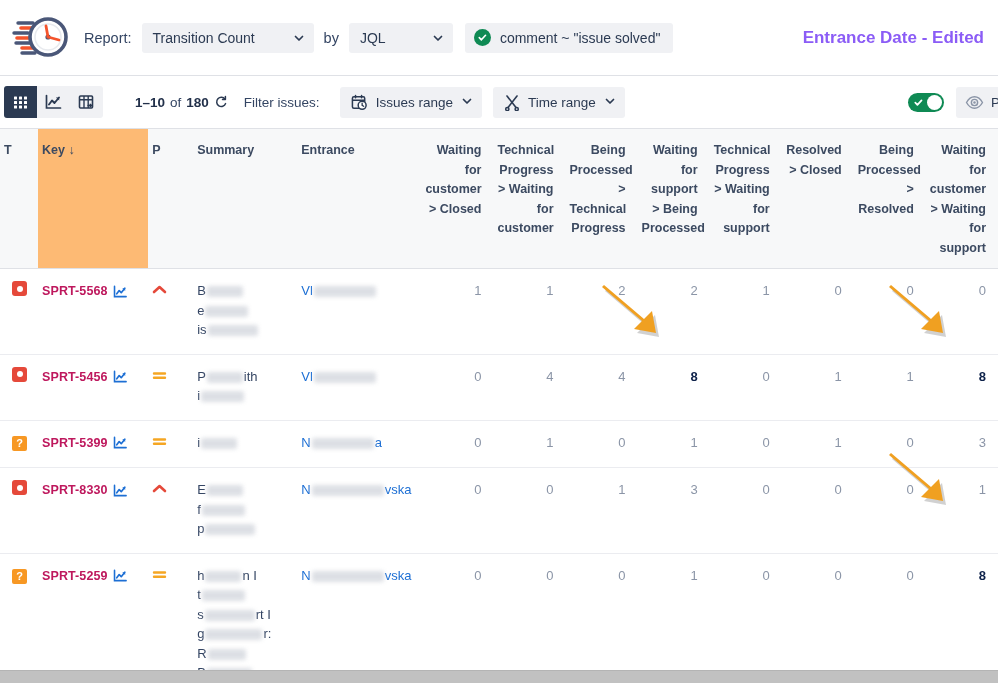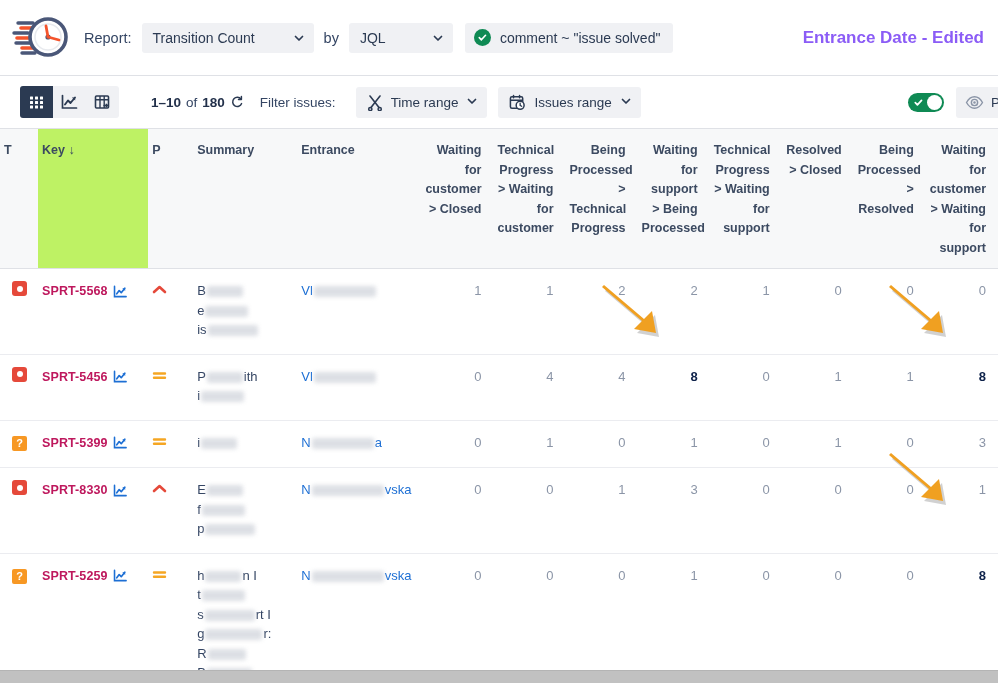--- a/index.html
+++ b/index.html
@@ -74,21 +74,21 @@
     font-weight: bold;
     color: #8b5cf6;
     white-space: nowrap;
   }
 
   
   .toolbar {
     height: 53px;
     display: flex;
     align-items: center;
-    padding: 0 6px 0 20px;
+    padding: 0 6px 0 4px;
     border-bottom: 1px solid #dfe1e6;
     background: #fff;
   }
   .view-group {
     display: flex;
     border-radius: 3px;
     overflow: hidden;
     background: #f0f1f4;
     flex: 0 0 auto;
   }
@@ -180,21 +180,21 @@
     font-size: 12.5px;
     font-weight: bold;
     color: #3c4a61;
     text-align: left;
     vertical-align: top;
     padding: 12px 4px 10px 4px;
     border-bottom: 1px solid #dfe1e6;
     height: 130px;
     line-height: 19.5px;
   }
-  thead th.keycol { background: #bef264; }
+  thead th.keycol { background: #fdba74; }
   thead th.num { text-align: right; padding-right: 12px; }
 
   td {
     font-size: 13px;
     vertical-align: top;
     padding: 12px 4px 14px 4px;
     border-bottom: 1px solid #ebecf0;
     line-height: 19.5px;
   }
   td.num {
@@ -346,45 +346,45 @@
         <path d="M11.4 1.6 L11.4 4.6 L8.5 4.6" stroke="#2b3a52" stroke-width="1.5" fill="none" stroke-linecap="round" stroke-linejoin="round"></path>
       </svg>
     </span>
   </div>
 
   <span class="filter-label">Filter issues:</span>
 
 
   <div class="icon-pill">
     <span style="display:inline-flex">
-      <svg width="16" height="17" viewBox="0 0 16 17">
-        <path d="M3 2 L12 13.5 M13 2 L4 13.5" stroke="#2b3a52" stroke-width="1.6" stroke-linecap="round"></path>
-        <circle cx="3.3" cy="15" r="1.6" stroke="#2b3a52" stroke-width="1.5" fill="none"></circle>
-        <circle cx="12.7" cy="15" r="1.6" stroke="#2b3a52" stroke-width="1.5" fill="none"></circle>
-      </svg>
-    </span>
-    <span>Time range</span>
-    <span class="caret">
-      <svg width="12" height="12" viewBox="0 0 12 12">
-          <path d="M2.5 4.5 L6 8 L9.5 4.5" stroke="#2b3a52" stroke-width="1.7" fill="none" stroke-linecap="round" stroke-linejoin="round"></path>
-        </svg>
-    </span>
-  </div>
-
-  <div class="icon-pill">
-    <span style="display:inline-flex">
       <svg width="17" height="17" viewBox="0 0 18 18">
         <rect x="1.5" y="3" width="13" height="12" rx="1.6" stroke="#2b3a52" stroke-width="1.6" fill="none"></rect>
         <path d="M1.5 6.6 H14.5" stroke="#2b3a52" stroke-width="1.6"></path>
         <path d="M4.8 1.5 V4 M11.2 1.5 V4" stroke="#2b3a52" stroke-width="1.6" stroke-linecap="round"></path>
         <circle cx="11.8" cy="12" r="4.2" fill="#fff" stroke="#2b3a52" stroke-width="1.6"></circle>
         <path d="M11.8 9.8 V12 L13.4 13" stroke="#2b3a52" stroke-width="1.4" fill="none" stroke-linecap="round"></path>
       </svg>
     </span>
     <span>Issues range</span>
+    <span class="caret">
+      <svg width="12" height="12" viewBox="0 0 12 12">
+          <path d="M2.5 4.5 L6 8 L9.5 4.5" stroke="#2b3a52" stroke-width="1.7" fill="none" stroke-linecap="round" stroke-linejoin="round"></path>
+        </svg>
+    </span>
+  </div>
+
+  <div class="icon-pill">
+    <span style="display:inline-flex">
+      <svg width="16" height="17" viewBox="0 0 16 17">
+        <path d="M3 2 L12 13.5 M13 2 L4 13.5" stroke="#2b3a52" stroke-width="1.6" stroke-linecap="round"></path>
+        <circle cx="3.3" cy="15" r="1.6" stroke="#2b3a52" stroke-width="1.5" fill="none"></circle>
+        <circle cx="12.7" cy="15" r="1.6" stroke="#2b3a52" stroke-width="1.5" fill="none"></circle>
+      </svg>
+    </span>
+    <span>Time range</span>
     <span class="caret">
       <svg width="12" height="12" viewBox="0 0 12 12">
           <path d="M2.5 4.5 L6 8 L9.5 4.5" stroke="#2b3a52" stroke-width="1.7" fill="none" stroke-linecap="round" stroke-linejoin="round"></path>
         </svg>
     </span>
   </div>
 
   <div class="toggle">
     <svg width="11" height="11" viewBox="0 0 12 12" style="margin-left:5px">
         <path d="M2.5 6.2 L4.8 8.5 L9.3 3.6" stroke="#fff" stroke-width="1.9" fill="none" stroke-linecap="round" stroke-linejoin="round"></path>

